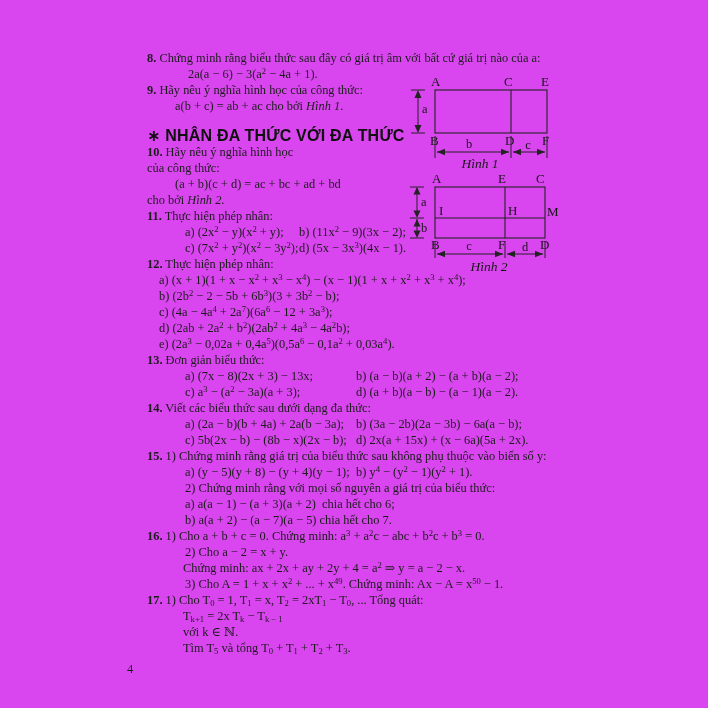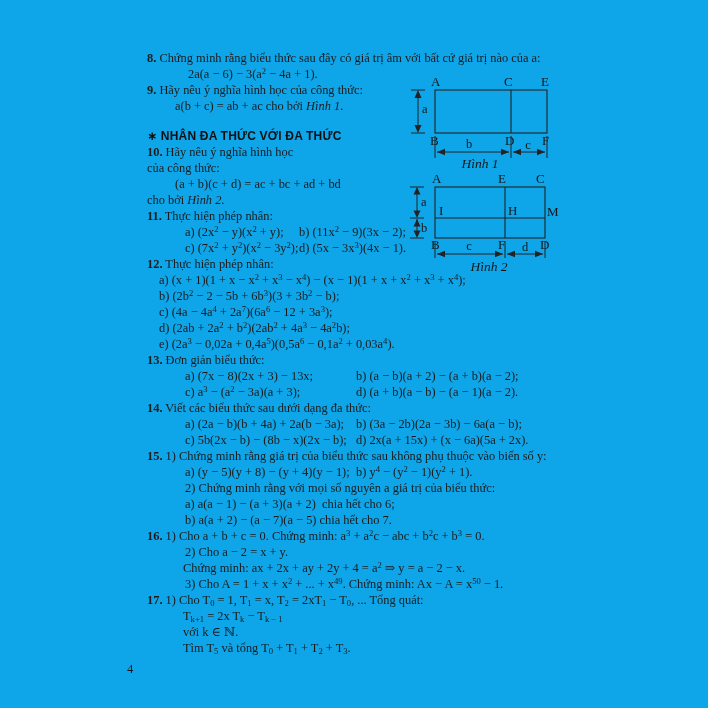--- a/index.html
+++ b/index.html
@@ -1,31 +1,31 @@
 <!DOCTYPE html>
 <html><head>
 <meta charset="utf-8">
 <style>
   html,body{margin:0;padding:0;}
   body{
     width:708px;height:708px;background:#ffffff;position:relative;overflow:hidden;
     font-family:"Liberation Serif","DejaVu Serif",serif;color:#1c1c1c;
   }
-  #page{position:absolute;inset:0;background:#0ea5e9;}
+  #page{position:absolute;inset:0;background:#d946ef;}
   #text-col{position:absolute;left:147px;top:50px;width:500px;font-size:12.4px;}
   .line{height:16px;line-height:16px;white-space:nowrap;position:relative;}
   .l-sub{margin-left:38px;}
   .l-sub12{margin-left:12px;}
   .l-sub2{margin-left:36px;}
   .l-f28{margin-left:28px;}
   .l-f41{margin-left:41px;}
   .l-heading{
     margin-top:14px;
     font-family:"Liberation Sans","DejaVu Sans",sans-serif;
-    font-weight:bold;font-size:12px;letter-spacing:.2px;color:#101010;
+    font-weight:bold;font-size:16px;letter-spacing:.2px;color:#101010;
   }
   .col-right{position:absolute;top:0;}
   .col-right.narrow{left:114px;}
   .col-right.wide{left:171px;}
   sup{font-size:8.6px;line-height:0;vertical-align:4px;}
   sub{font-size:8.6px;line-height:0;vertical-align:-2px;}
   b{font-weight:bold;}
   i{font-style:italic;}
   .fig{position:absolute;}
   #fig1{left:405px;top:72px;}

